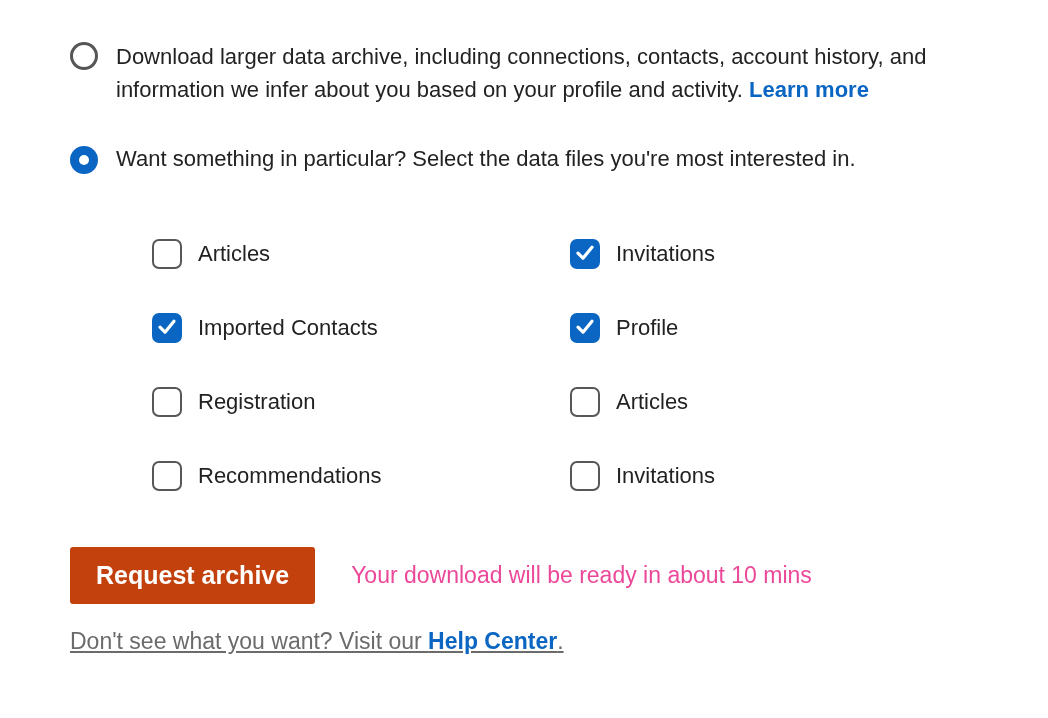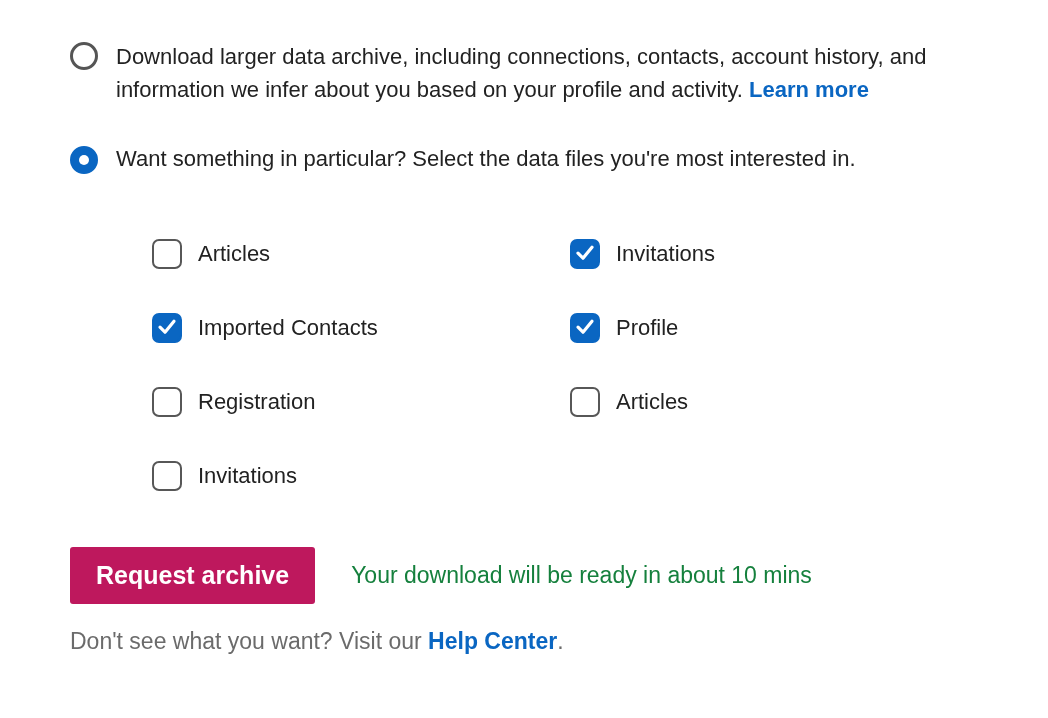--- a/index.html
+++ b/index.html
@@ -97,37 +97,38 @@
   .checkbox-label {
     font-size: 22px;
     color: #222222;
   }
   .action-row {
     display: flex;
     align-items: center;
     margin-bottom: 24px;
   }
   .primary-btn {
-    background: #be185d;
+    background: #c2410c;
     color: #ffffff;
     font-size: 25px;
     font-weight: 700;
     border: none;
     border-radius: 3px;
     padding: 14px 26px;
     cursor: pointer;
     margin-right: 36px;
   }
   .status-text {
     font-size: 23px;
-    color: #15803d;
+    color: #ec4899;
   }
   .help-row {
     font-size: 23px;
     color: #6b6b6b;
+    text-decoration: underline;
   }
 </style>
 </head>
 <body>
 
 <div class="page">
 
   <div class="radio-row">
     <div class="radio"></div>
     <div class="radio-label">
@@ -179,20 +180,24 @@
     <div class="checkbox-row">
       <div class="checkbox"></div>
       <div class="checkbox-label">Registration</div>
     </div>
 
     <div class="checkbox-row">
       <div class="checkbox"></div>
       <div class="checkbox-label">Articles</div>
     </div>
 
+    <div class="checkbox-row">
+      <div class="checkbox"></div>
+      <div class="checkbox-label">Recommendations</div>
+    </div>
 
     <div class="checkbox-row">
       <div class="checkbox"></div>
       <div class="checkbox-label">Invitations</div>
     </div>
 
   </div>
 
   <div class="action-row">
     <button class="primary-btn">Request archive</button>

